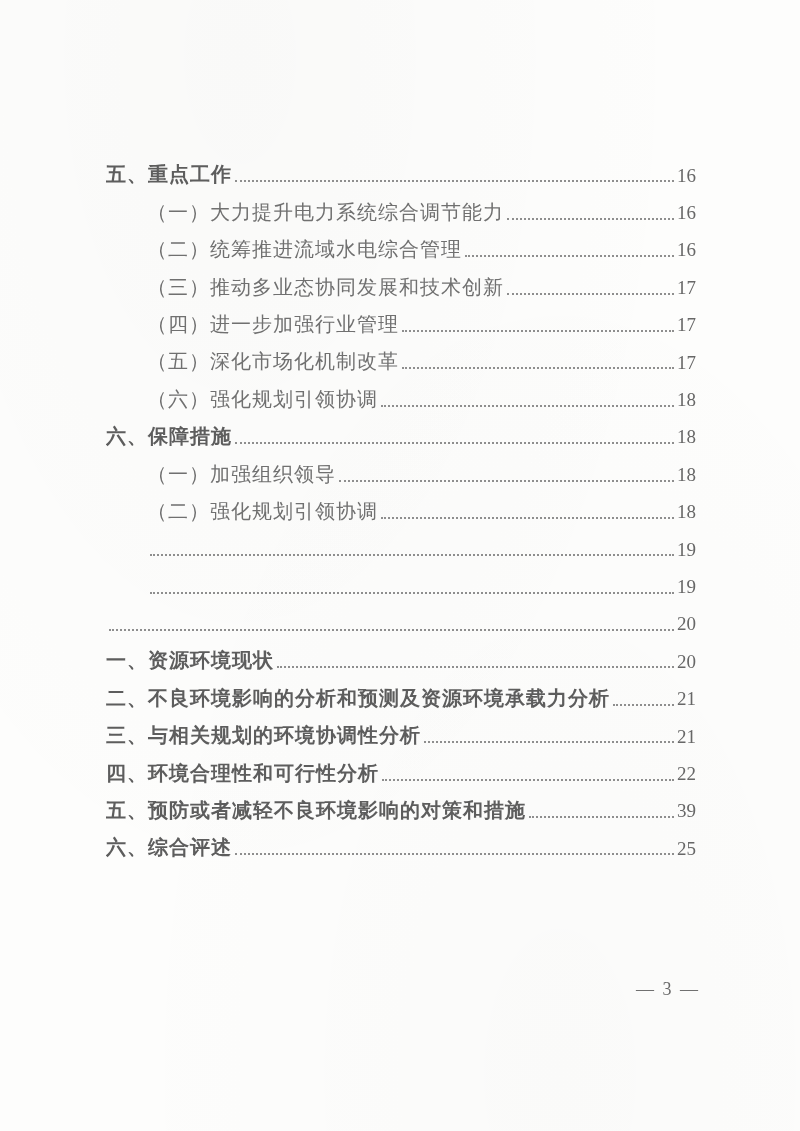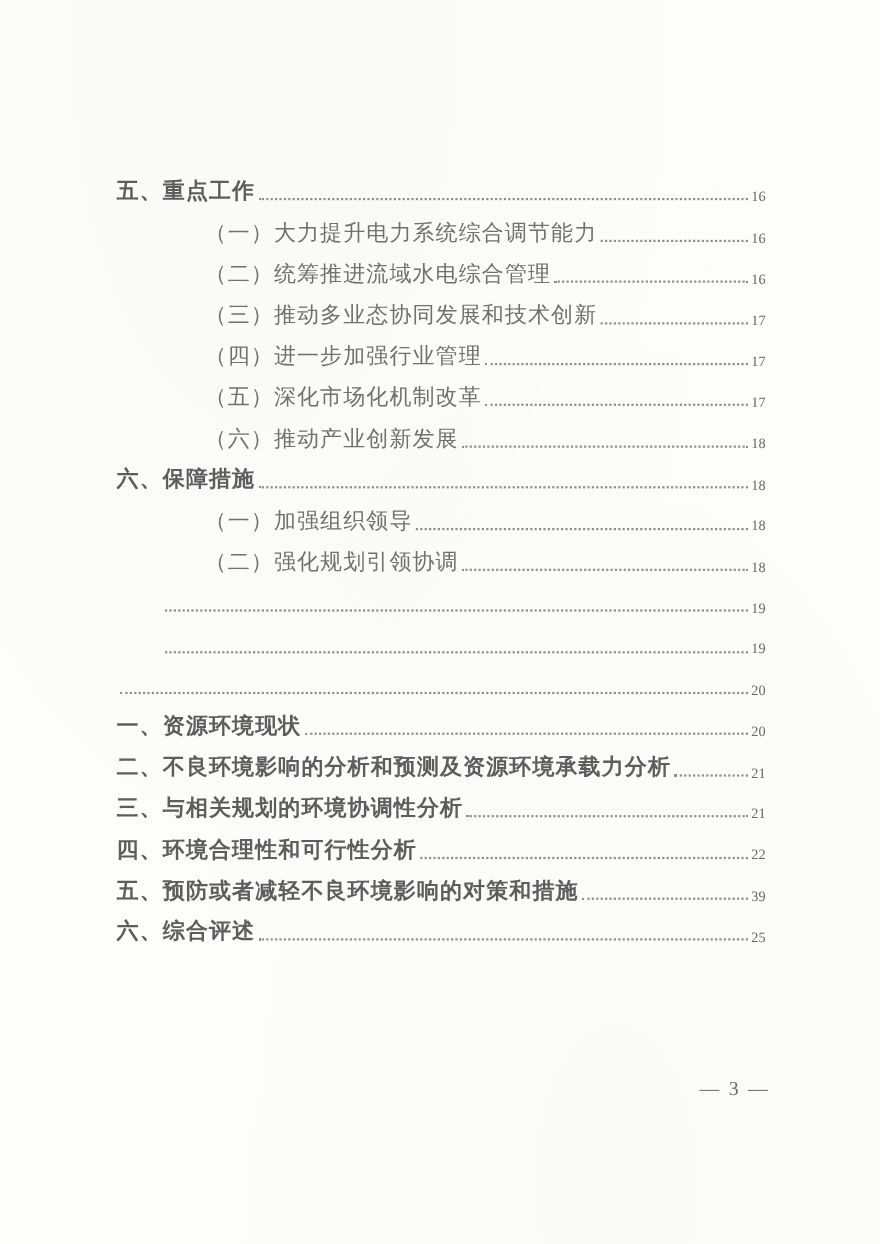--- a/index.html
+++ b/index.html
@@ -46,35 +46,34 @@
     font-family: "Liberation Sans", sans-serif;
     font-weight: bold;
     font-size: 20px;
     color: #5d5d5d;
   }
   .row-sub .label {
     font-family: "Liberation Serif", serif;
     font-weight: normal;
     font-size: 20px;
     color: #707070;
-    margin-left: 39px;
   }
   .level-2 {
     padding-left: 41px;
   }
   .leader {
     flex: 1 1 auto;
     min-width: 12px;
     margin: 0 3px 5px 3px;
     border-bottom: 2.5px dotted #8e8e8e;
     height: 0;
   }
   .pagenum {
     font-family: "Liberation Serif", serif;
-    font-size: 13px;
+    font-size: 19px;
     color: #676767;
     line-height: 1.25;
     flex: 0 0 auto;
   }
   .footer {
     position: absolute;
     top: 979px;
     right: 100px;
     font-family: "Liberation Serif", serif;
     font-size: 18px;
@@ -119,21 +118,21 @@
       <span class="pagenum">17</span>
     </div>
 
     <div class="toc-row row-sub level-2">
       <span class="label">（五）深化市场化机制改革</span>
       <span class="leader"></span>
       <span class="pagenum">17</span>
     </div>
 
     <div class="toc-row row-sub level-2">
-      <span class="label">（六）推动产业创新发展</span>
+      <span class="label">（六）强化规划引领协调</span>
       <span class="leader"></span>
       <span class="pagenum">18</span>
     </div>
 
     <div class="toc-row row-heading level-1">
       <span class="label">六、保障措施</span>
       <span class="leader"></span>
       <span class="pagenum">18</span>
     </div>
 

